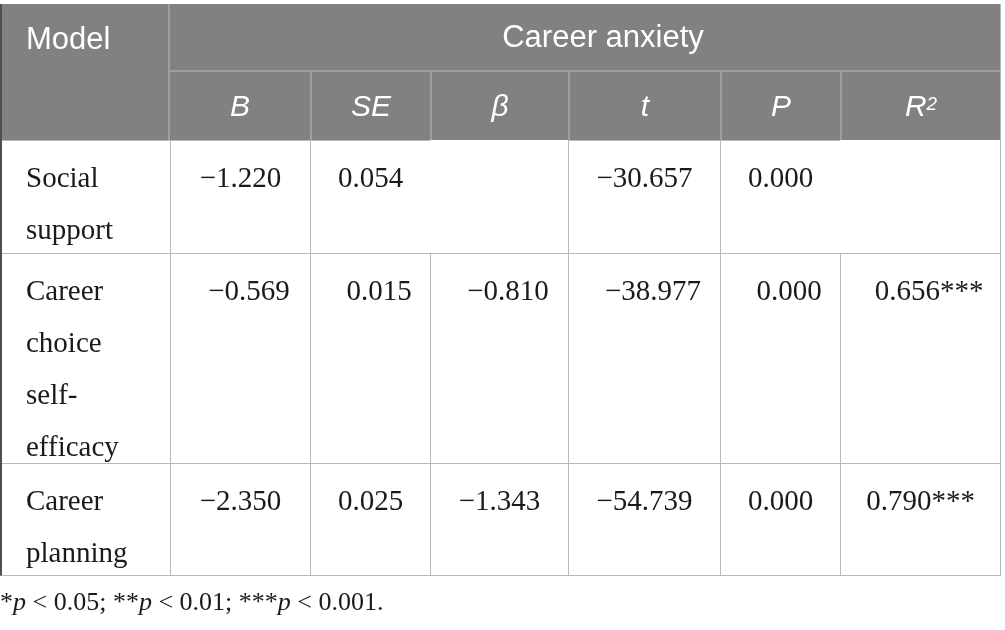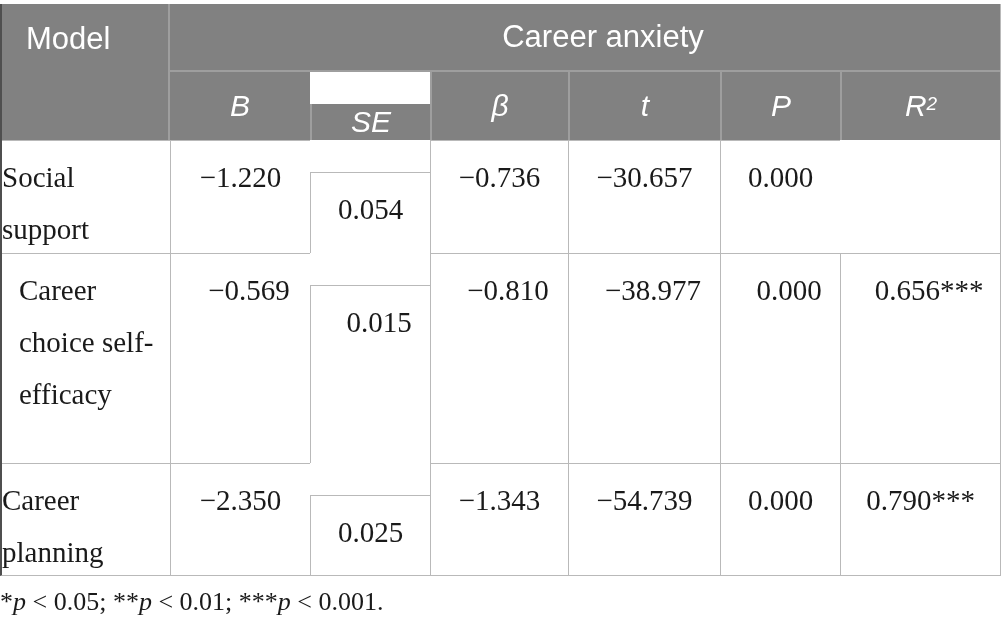--- a/index.html
+++ b/index.html
@@ -49,35 +49,36 @@
   .sub {
     grid-row: 2 / 3;
     display: flex;
     align-items: center;
     justify-content: center;
     font-size: 30px;
     font-style: italic;
   }
   .sub.sep { border-left: 2px solid #9e9e9e; }
   .sub sup { font-size: 19px; font-style: italic; line-height: 0; position: relative; top: -2px; }
-  .c2 { grid-column: 2/3; } .c3 { grid-column: 3/4; margin-top: 32px; } .c4 { grid-column: 4/5; }
+  .c2 { grid-column: 2/3; } .c3 { grid-column: 3/4; } .c4 { grid-column: 4/5; }
   .c5 { grid-column: 5/6; } .c6 { grid-column: 6/7; } .c7 { grid-column: 7/8; }
   .r3 { grid-row: 3/4; } .r4 { grid-row: 4/5; padding-left: 17px; } .r5 { grid-row: 5/6; }
   
   .bd {
     background: #ffffff;
     color: #1a1a1a;
     font-size: 29px;
     line-height: 52px;
     padding-top: 10px;
     border-top: 1.5px solid #b9b9b9;
   }
   .bd.sepb { border-left: 1.5px solid #b9b9b9; }
   .lbl {
     grid-column: 1/2;
+    padding-left: 24px;
     padding-right: 14px;
     text-align: left;
   }
   .val { text-align: center; }
   
   .footnote {
     position: absolute;
     left: 0;
     top: 585px;
     width: 906px;
@@ -118,21 +119,20 @@
         <sup></sup>
       </div>
     <div class="cell hd sub sep c7">
         <span>R</span>
         <sup>2</sup>
       </div>
 
     <div class="cell bd lbl r3">Social support</div>
     <div class="cell bd val sepb c2 r3">−1.220</div>
     <div class="cell bd val sepb c3 r3">0.054</div>
-    <div class="cell bd val sepb c4 r3">−0.736</div>
     <div class="cell bd val sepb c5 r3">−30.657</div>
     <div class="cell bd val sepb c6 r3">0.000</div>
 
     <div class="cell bd lbl r4">Career choice self-efficacy</div>
     <div class="cell bd val sepb c2 r4">−0.569</div>
     <div class="cell bd val sepb c3 r4">0.015</div>
     <div class="cell bd val sepb c4 r4">−0.810</div>
     <div class="cell bd val sepb c5 r4">−38.977</div>
     <div class="cell bd val sepb c6 r4">0.000</div>
     <div class="cell bd val sepb c7 r4">0.656***</div>

